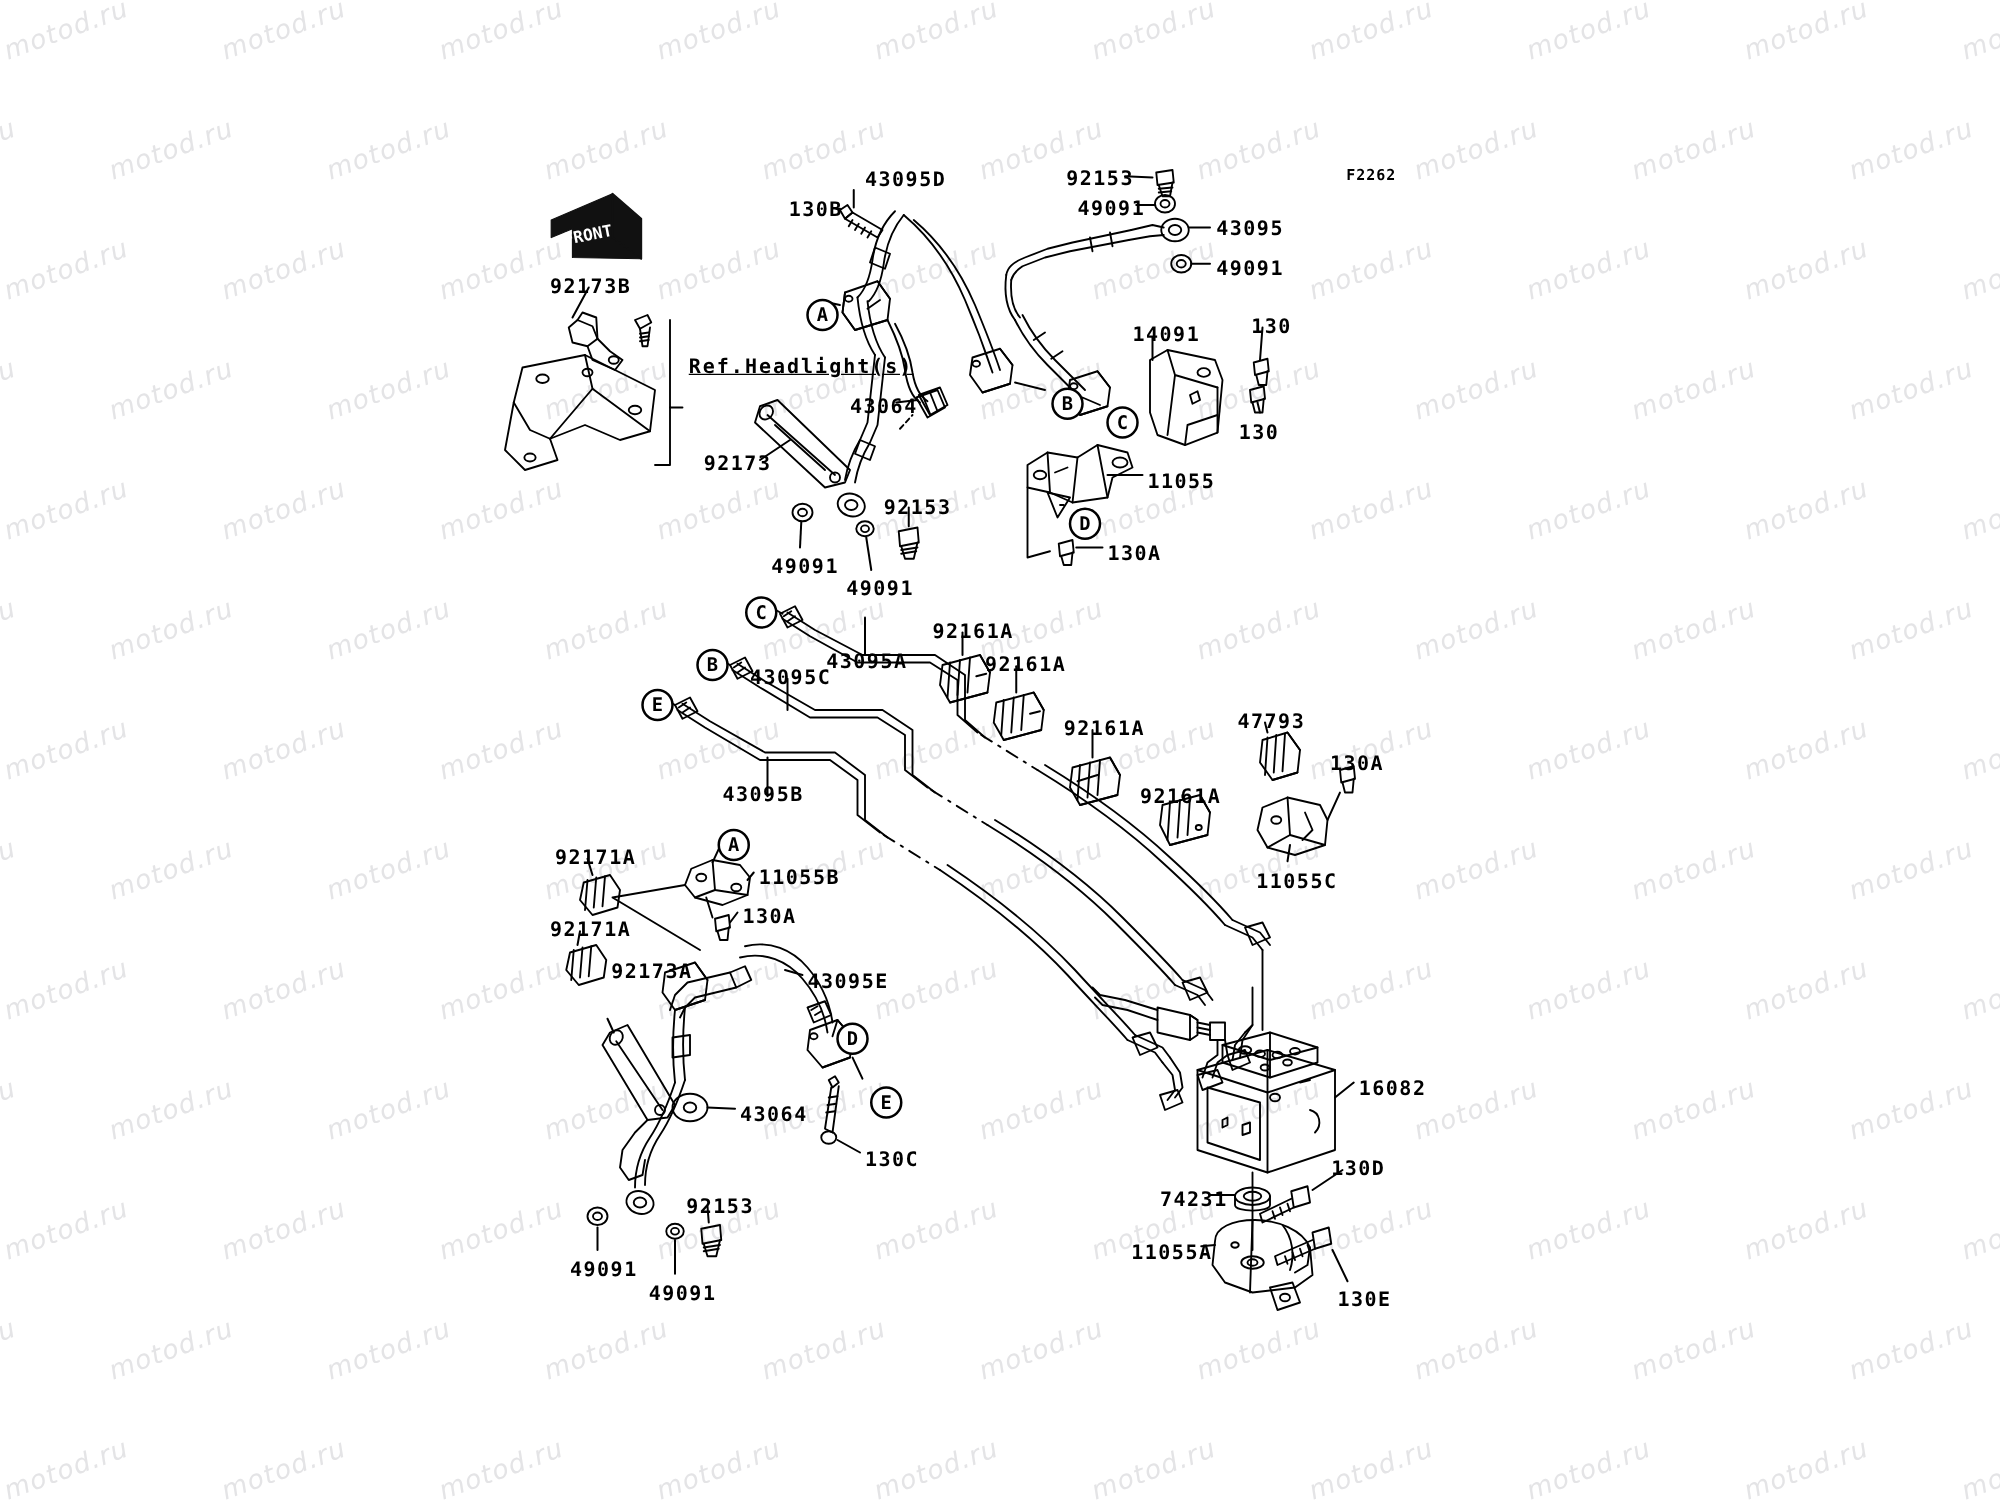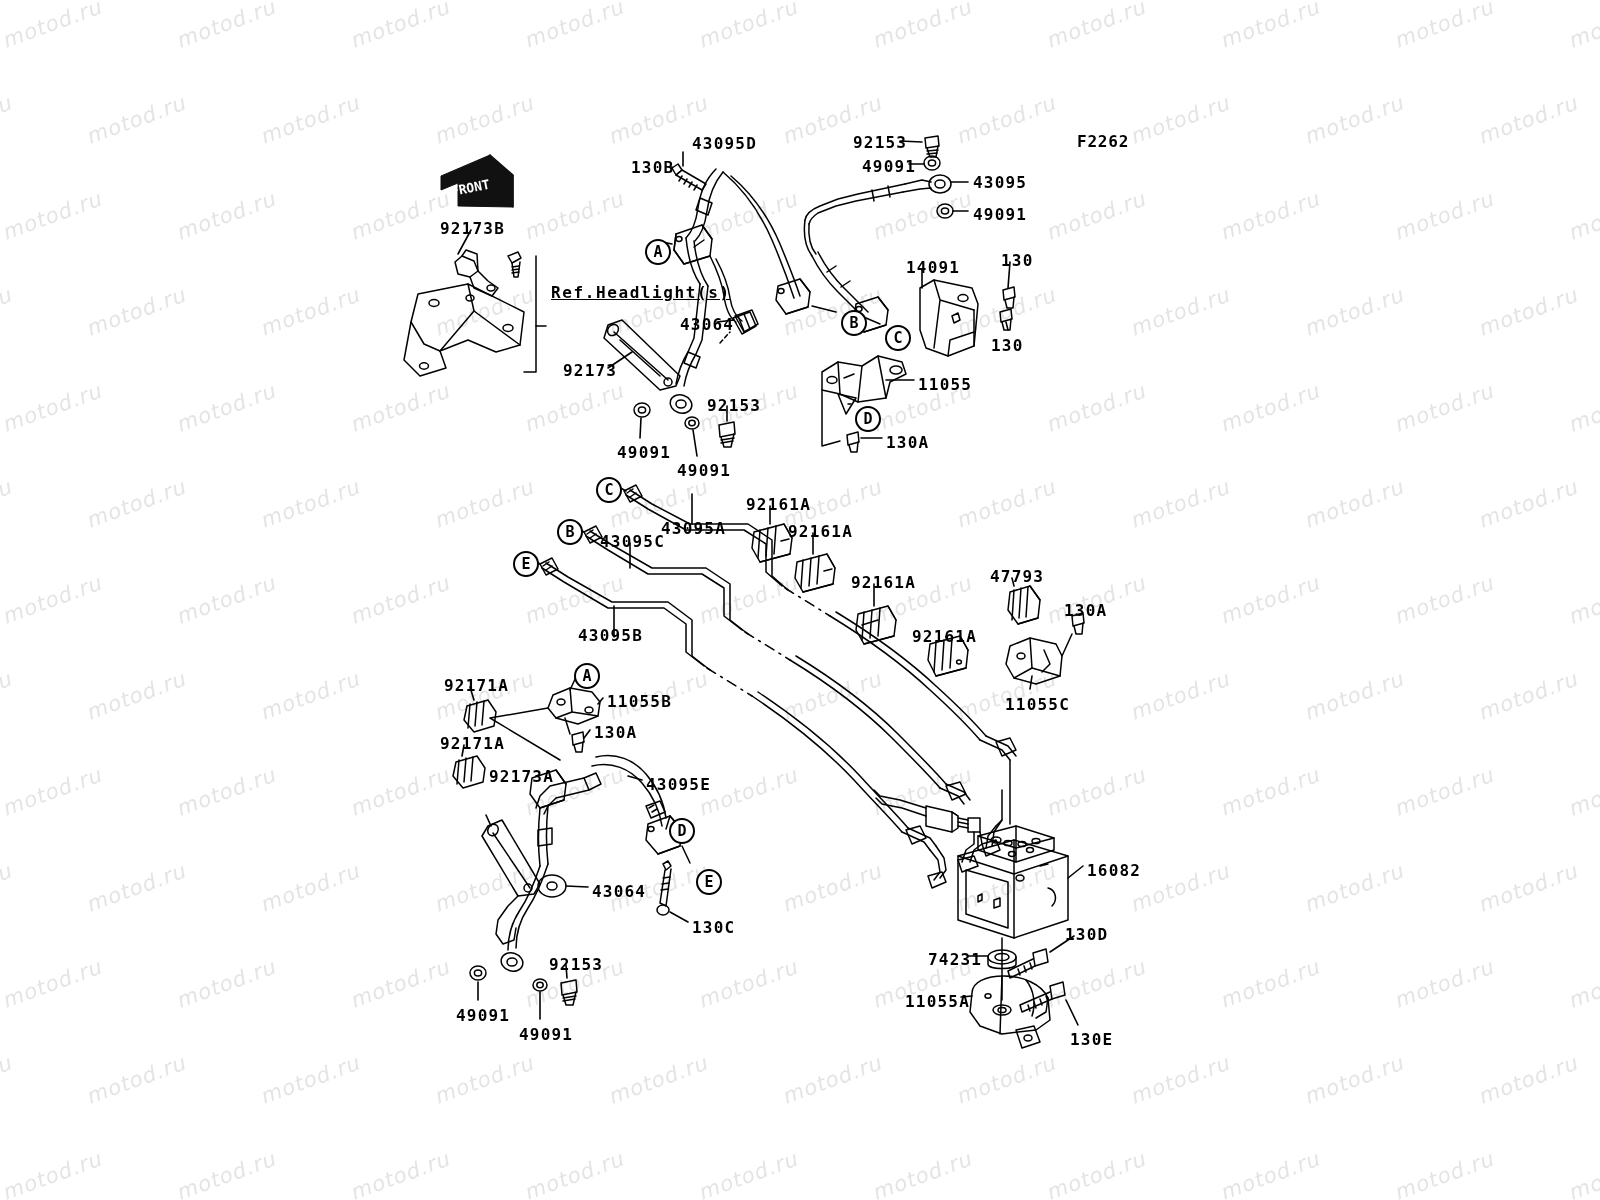--- a/index.html
+++ b/index.html
@@ -39,21 +39,21 @@
   .lbl{
     position:absolute;
     font-family:"DejaVu Sans Mono","Liberation Mono",monospace;
     font-size:16px;
     font-weight:bold;
     color:#000;
     white-space:nowrap;
     letter-spacing:1.2px;
     line-height:1;
   }
-  .lbl.code{font-size:16px;font-weight:bold;letter-spacing:0.8px;}
+  .lbl.code{font-size:12px;font-weight:bold;letter-spacing:0.8px;}
   .lbl.ref{font-size:16px;letter-spacing:1.6px;}
   .cmark{
     position:absolute;
     width:26px;height:26px;
     border:2px solid #000;border-radius:50%;
     font-family:"DejaVu Sans Mono","Liberation Mono",monospace;
     font-size:15px;font-weight:bold;color:#000;
     display:flex;align-items:center;justify-content:center;
     background:#fff;
     box-sizing:border-box;

